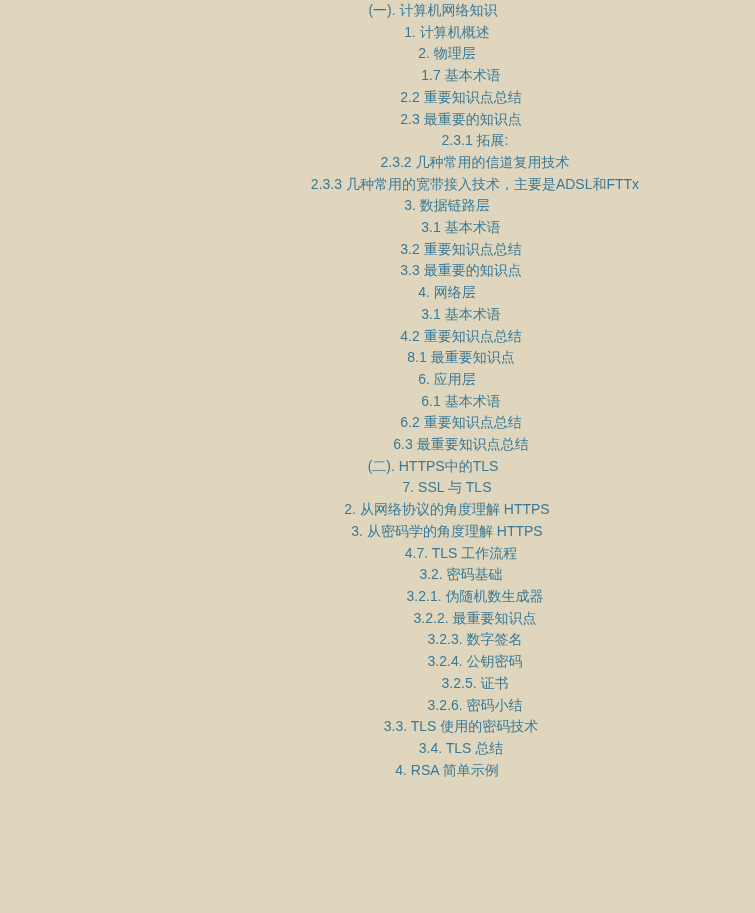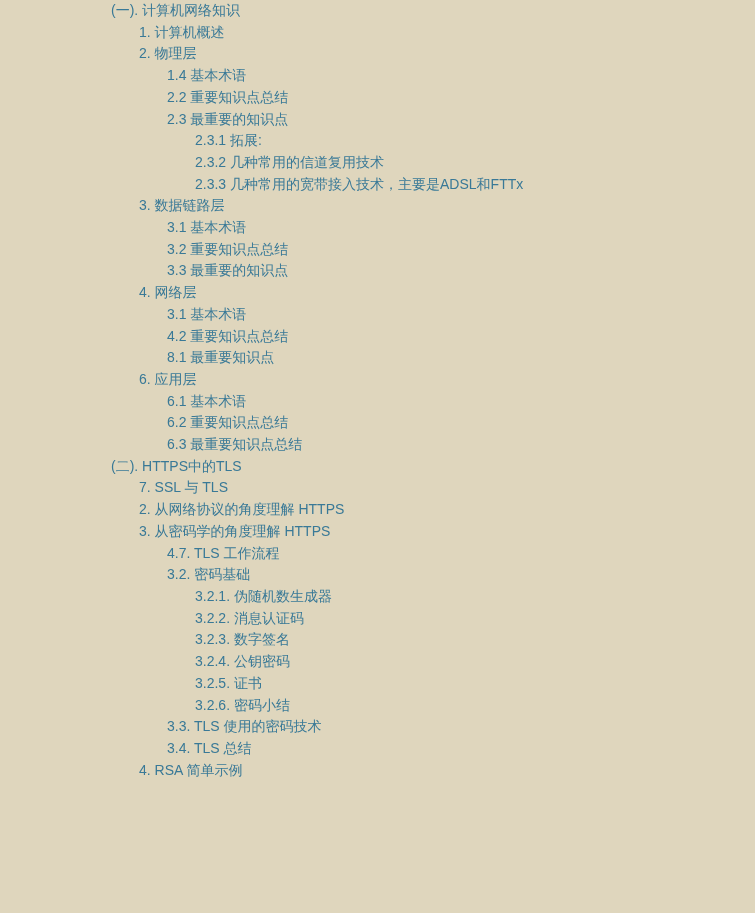--- a/index.html
+++ b/index.html
@@ -10,20 +10,21 @@
     body {
       background-color: #dfd6bd;
       font-family: "Microsoft YaHei", "PingFang SC", sans-serif;
       font-size: 14px;
       line-height: 1.55;
       color: #397997;
       padding: 0;
     }
     .toc {
       padding-left: 16px;
+      text-align: center;
     }
     .toc ul {
       list-style: none;
       padding-left: 28px;
     }
     .toc > ul {
       padding-left: 95px;
     }
     .toc li {
       margin: 0;
@@ -36,21 +37,21 @@
     }
   </style>
 </head>
 <body>
 
 <nav class="toc">
   <ul id="toc-root">
       <li><a href="#">(一). 计算机网络知识</a><ul>
           <li><a href="#">1. 计算机概述</a></li>
           <li><a href="#">2. 物理层</a><ul>
-              <li><a href="#">1.4 基本术语</a></li>
+              <li><a href="#">1.7 基本术语</a></li>
               <li><a href="#">2.2 重要知识点总结</a></li>
               <li><a href="#">2.3 最重要的知识点</a><ul>
                   <li><a href="#">2.3.1 拓展:</a></li>
                   <li><a href="#">2.3.2 几种常用的信道复用技术</a></li>
                   <li><a href="#">2.3.3 几种常用的宽带接入技术，主要是ADSL和FTTx</a></li>
                 </ul></li>
             </ul></li>
           <li><a href="#">3. 数据链路层</a><ul>
               <li><a href="#">3.1 基本术语</a></li>
               <li><a href="#">3.2 重要知识点总结</a></li>
@@ -67,21 +68,21 @@
               <li><a href="#">6.3 最重要知识点总结</a></li>
             </ul></li>
         </ul></li>
       <li><a href="#">(二). HTTPS中的TLS</a><ul>
           <li><a href="#">7. SSL 与 TLS</a></li>
           <li><a href="#">2. 从网络协议的角度理解 HTTPS</a></li>
           <li><a href="#">3. 从密码学的角度理解 HTTPS</a><ul>
               <li><a href="#">4.7. TLS 工作流程</a></li>
               <li><a href="#">3.2. 密码基础</a><ul>
                   <li><a href="#">3.2.1. 伪随机数生成器</a></li>
-                  <li><a href="#">3.2.2. 消息认证码</a></li>
+                  <li><a href="#">3.2.2. 最重要知识点</a></li>
                   <li><a href="#">3.2.3. 数字签名</a></li>
                   <li><a href="#">3.2.4. 公钥密码</a></li>
                   <li><a href="#">3.2.5. 证书</a></li>
                   <li><a href="#">3.2.6. 密码小结</a></li>
                 </ul></li>
               <li><a href="#">3.3. TLS 使用的密码技术</a></li>
               <li><a href="#">3.4. TLS 总结</a></li>
             </ul></li>
           <li><a href="#">4. RSA 简单示例</a></li>
         </ul></li>

